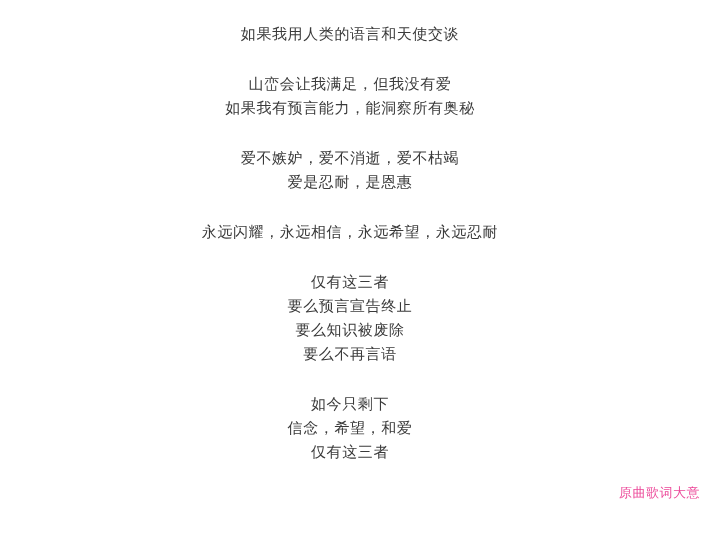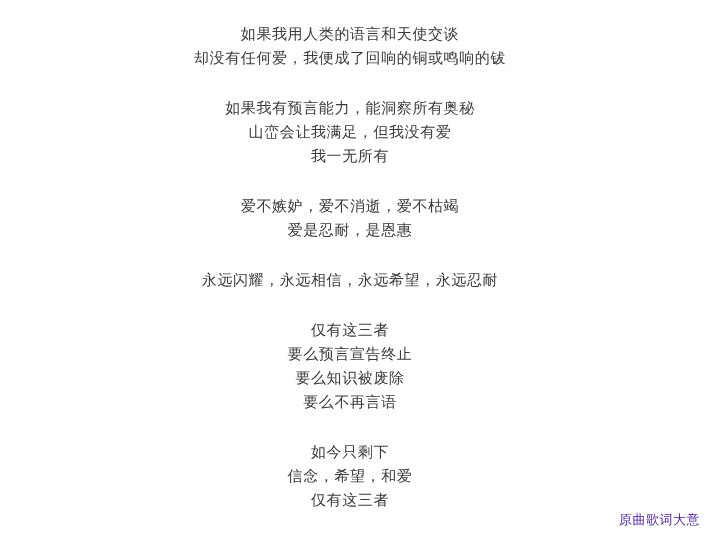--- a/index.html
+++ b/index.html
@@ -37,42 +37,40 @@
   .line {
     font-size: 15px;
     line-height: 24px;
     color: #3a3a3a;
     letter-spacing: 0.6px;
     white-space: pre;
   }
   .attribution {
     position: absolute;
     right: 14px;
-    bottom: 11px;
+    bottom: 38px;
     font-size: 13px;
-    color: #4c1d95;
+    color: #ec4899;
     letter-spacing: 0.5px;
   }
 </style>
 </head>
 <body>
 
 <div class="page">
 
   <div class="poem">
 
     <div class="stanza">
       <div class="line">如果我用人类的语言和天使交谈</div>
-      <div class="line">却没有任何爱，我便成了回响的铜或鸣响的钹</div>
     </div>
 
     <div class="stanza">
+      <div class="line">山峦会让我满足，但我没有爱</div>
       <div class="line">如果我有预言能力，能洞察所有奥秘</div>
-      <div class="line">山峦会让我满足，但我没有爱</div>
-      <div class="line">我一无所有</div>
     </div>
 
     <div class="stanza">
       <div class="line">爱不嫉妒，爱不消逝，爱不枯竭</div>
       <div class="line">爱是忍耐，是恩惠</div>
     </div>
 
     <div class="stanza">
       <div class="line">永远闪耀，永远相信，永远希望，永远忍耐</div>
     </div>

